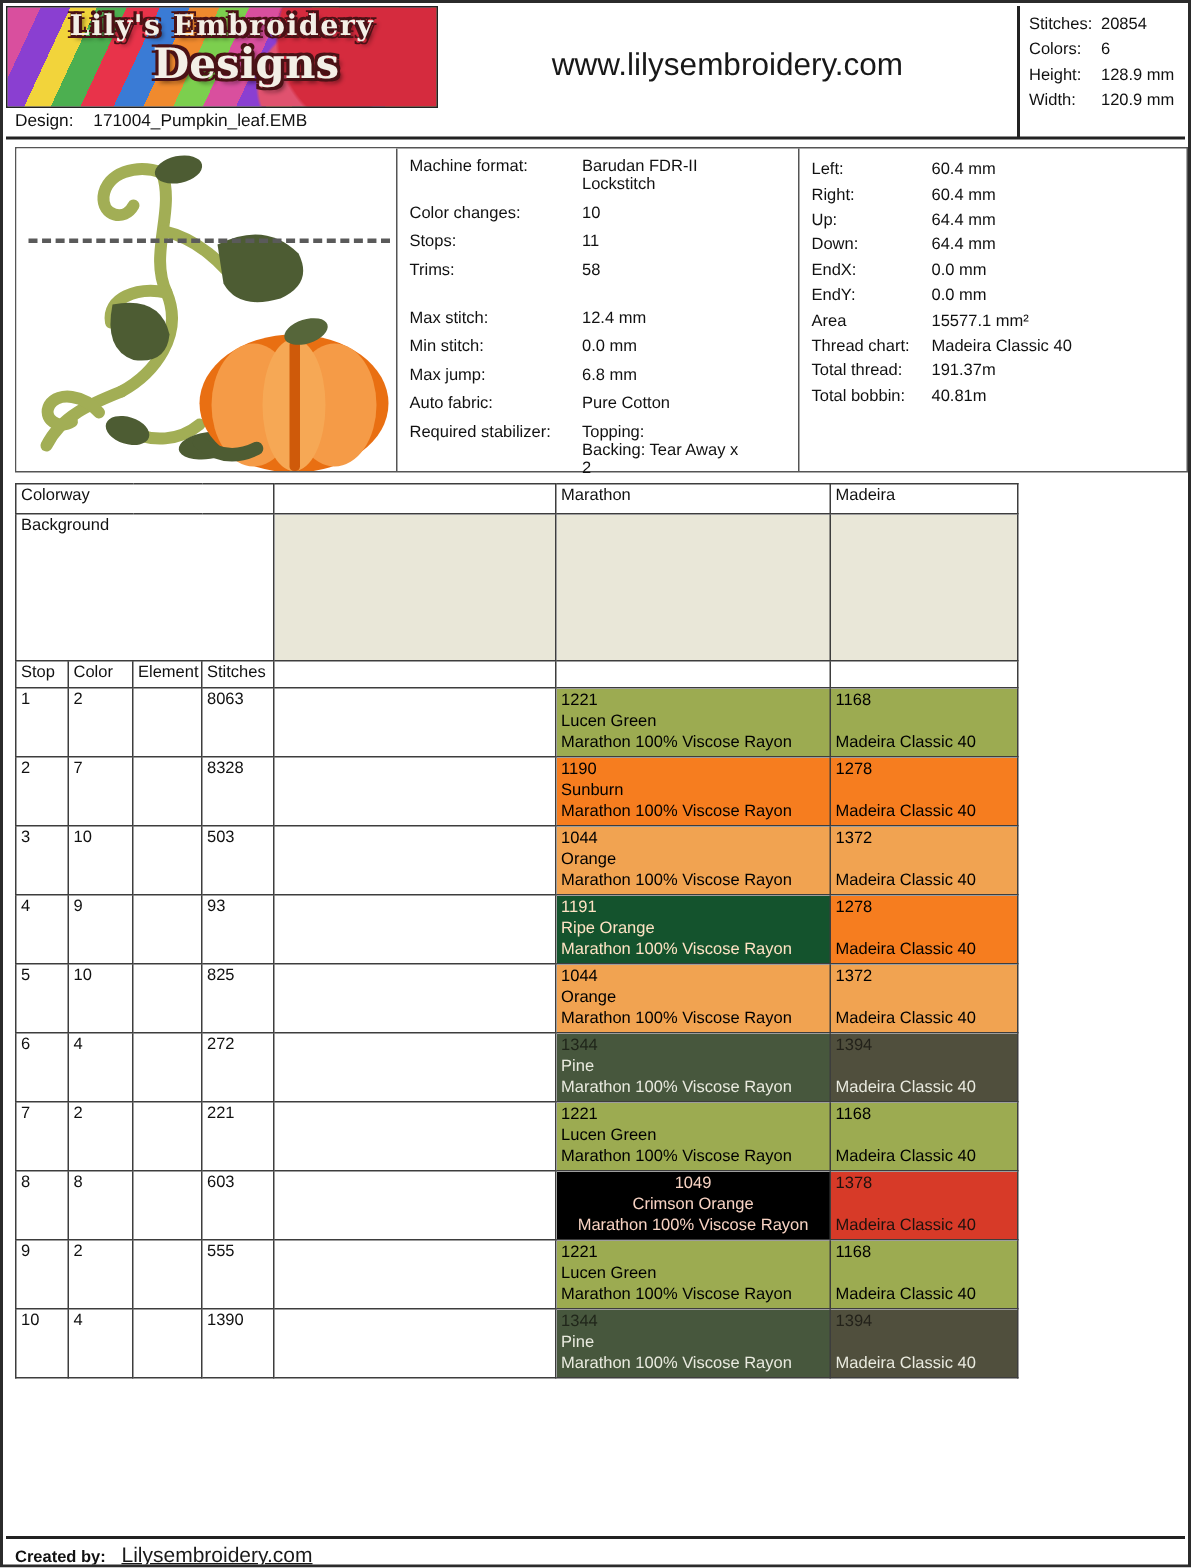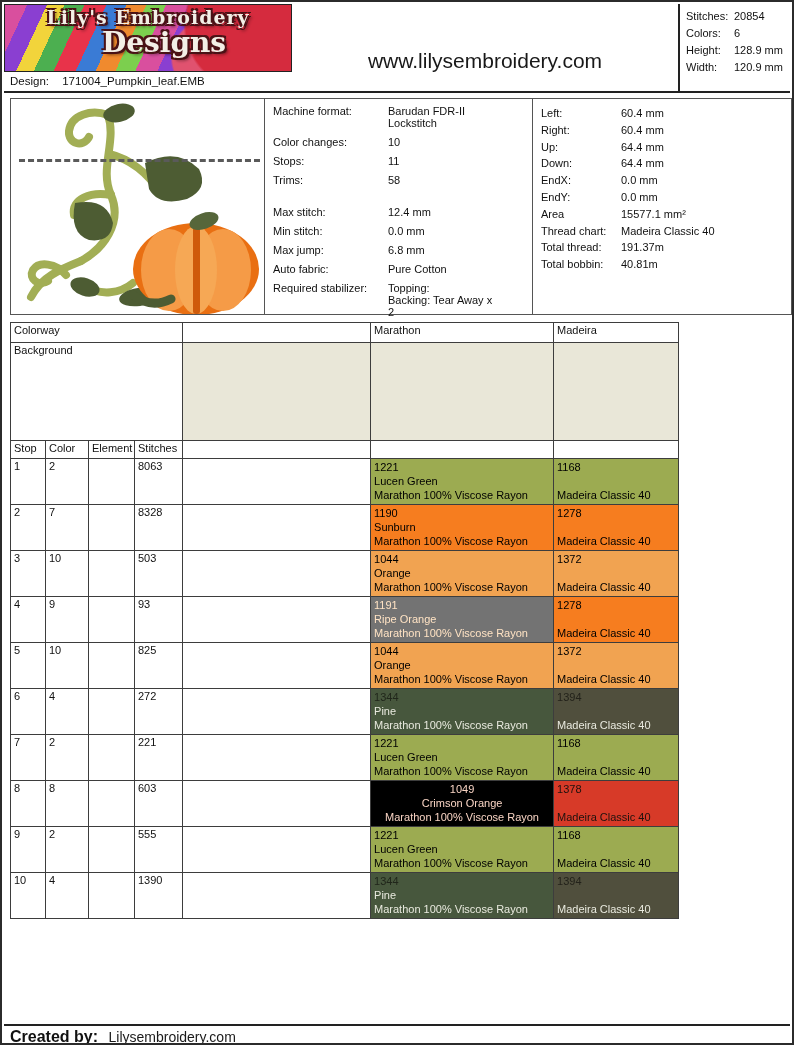--- a/index.html
+++ b/index.html
@@ -25,21 +25,21 @@
     position:relative; text-align:center; padding-top:3px;
     font-family:"DejaVu Serif", serif; font-weight:bold; color:#f3efe6;
     text-shadow:-2px -2px 0 #4a1216, 2px -2px 0 #4a1216, -2px 2px 0 #4a1216,
                  2px 2px 0 #4a1216, 3px 3px 3px rgba(0,0,0,.45);
     line-height:1.05;
   }
   .logo-line1 { font-size:19px; letter-spacing:1px; }
   .logo-line2 { font-size:28px; padding-left:32px; }
   .website {
     position:absolute; left:290px; top:30px; width:386px;
-    text-align:center; font-size:21px; color:#181818;margin-top:17px;
+    text-align:center; font-size:21px; color:#181818;
   }
   .stats-box {
     position:absolute; left:676px; top:2px; width:132px; height:88px;
     border-left:2px solid #222; padding:4px 0 0 6px; font-size:11px;
   }
   .stats-row { display:flex; line-height:17px; }
   .stats-row .lbl { width:48px; }
   .design-bar { position:absolute; left:8px; top:73px; font-size:11.5px; }
   .design-bar .val { margin-left:10px; }
   .hline { position:absolute; left:2px; right:2px; top:89px; border-top:2px solid #222; }
@@ -74,21 +74,21 @@
   tr.t-bg td { height:98px; }
   tr.t-sub td { height:18px; }
   tr.t-row td { height:46px; }
   .cline { height:14px; line-height:14px; white-space:nowrap; }
 
   
   .footer {
     position:absolute; left:2px; right:2px; top:1022px; height:21px;
     border-top:2px solid #222; padding:2px 0 0 6px;
   }
-  .footer .lbl { font-size:16px; font-weight:bold; }
+  .footer .lbl { font-size:11px; font-weight:bold; }
   .footer .val { font-size:14px; text-decoration:underline; margin-left:6px; color:#1a1a1a; }
 </style>
 </head>
 <body>
 
 <div class="page">
 
   <div class="logo-box">
     <div class="logo-text">
       <div class="logo-line1">Lily's Embroidery</div>
@@ -328,21 +328,21 @@
         <div class="cline">Madeira Classic 40</div>
       </td>
     </tr>
 
     <tr class="t-row">
       <td>4</td>
       <td>9</td>
       <td></td>
       <td>93</td>
       <td></td>
-      <td style="background-color: #737373; color: rgb(255, 227, 196);">
+      <td style="background-color: #14532d; color: rgb(255, 227, 196);">
         <div class="cline" style="color: rgb(255, 227, 196);">1191</div>
         <div class="cline">Ripe Orange</div>
         <div class="cline">Marathon 100% Viscose Rayon</div>
       </td>
       <td style="background-color: rgb(246, 125, 31); color: rgb(0, 0, 0);">
         <div class="cline" style="color: rgb(0, 0, 0);">1278</div>
         <div class="cline"></div>
         <div class="cline">Madeira Classic 40</div>
       </td>
     </tr>

